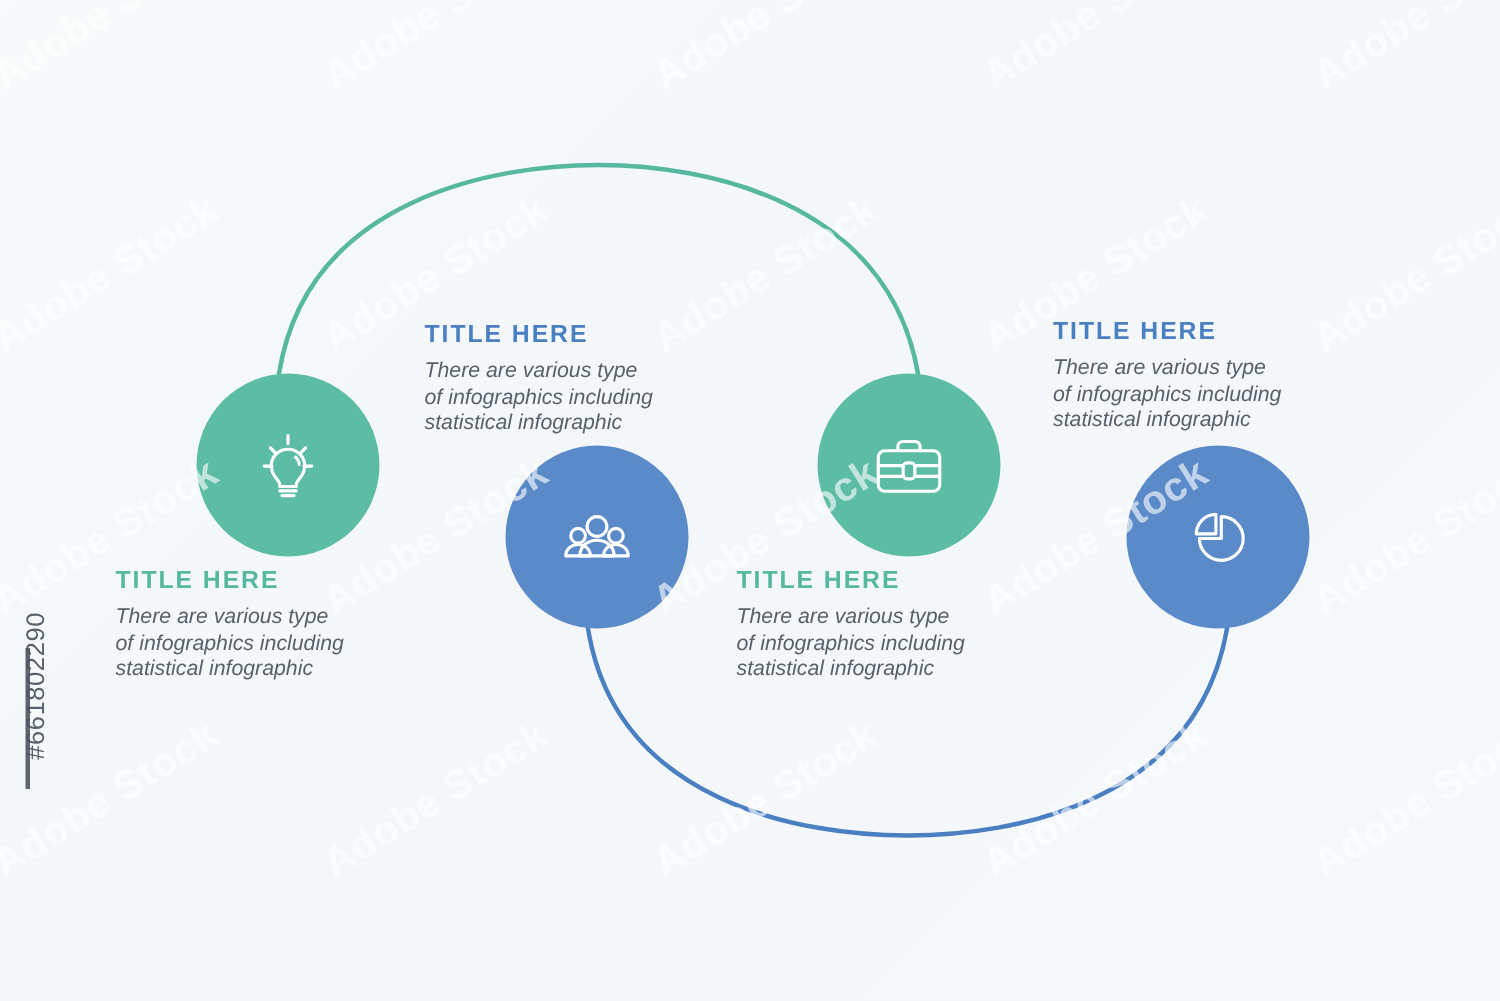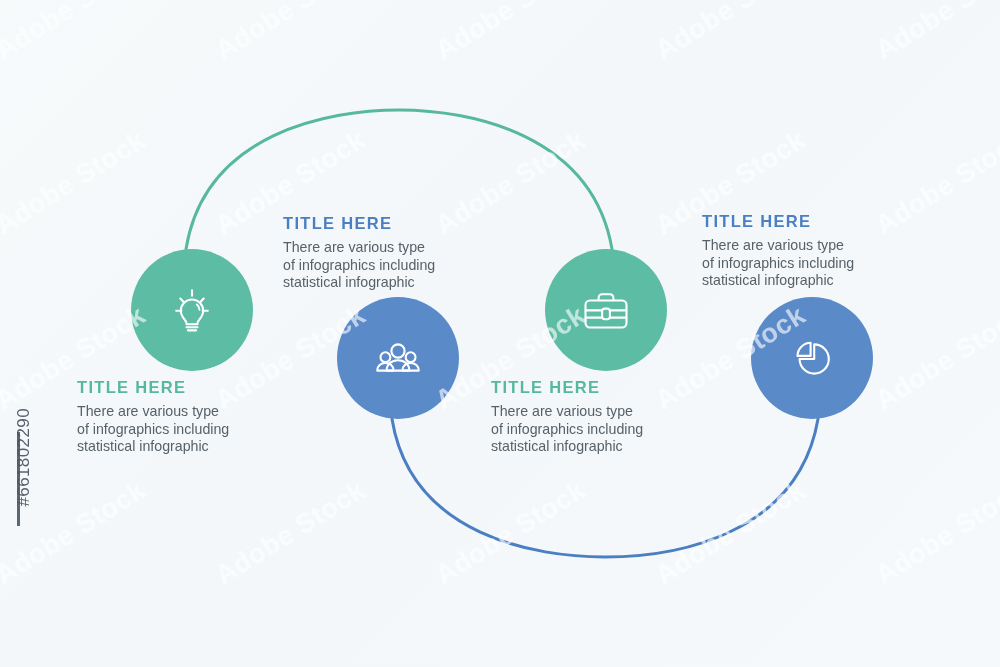--- a/index.html
+++ b/index.html
@@ -99,20 +99,21 @@
     margin: 0 0 6px 0;
   }
   .txt-body {
     font-family: "Liberation Sans", sans-serif;
     font-weight: 400;
     font-size: 14.2px;
     line-height: 17.5px;
     color: #576169;
     margin: 0;
     white-space: pre-line;
+    font-style: italic;
   }
   .t-green { color: #55b89f; }
   .t-blue  { color: #4a7fc1; }
 </style>
 </head>
 <body>
 
 <div id="stage">
 
   <svg id="arcs" viewBox="0 0 1000 667">

